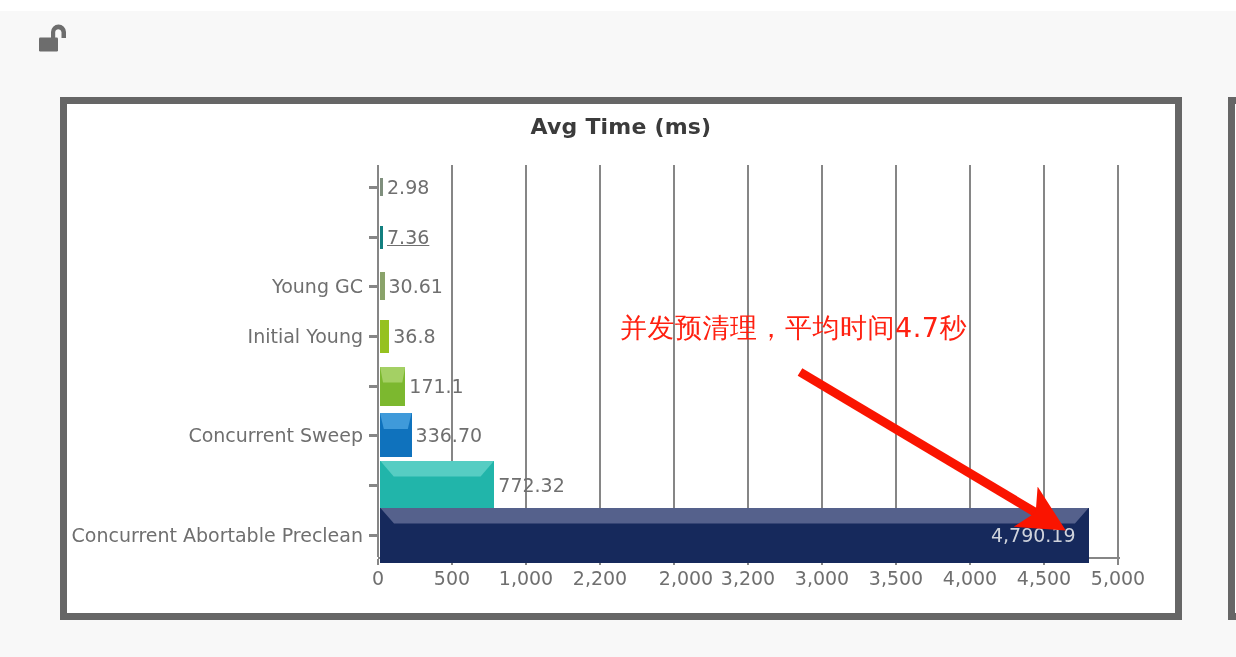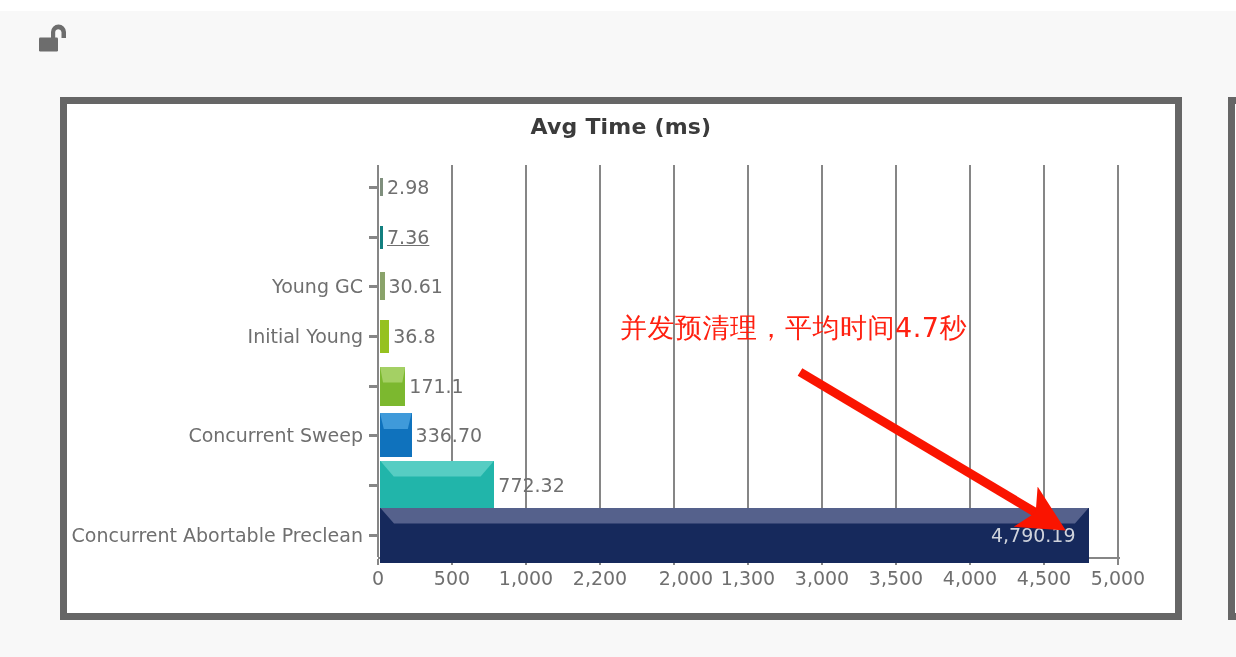--- a/index.html
+++ b/index.html
@@ -206,21 +206,21 @@
       <div class="tick-mark" style="left: 458px;"></div>
       <div class="xtick-label" style="left: 459px;">1,000</div>
       <div class="gridline" style="left: 532px;"></div>
       <div class="tick-mark" style="left: 532px;"></div>
       <div class="xtick-label" style="left: 533px;">2,200</div>
       <div class="gridline" style="left: 606px;"></div>
       <div class="tick-mark" style="left: 606px;"></div>
       <div class="xtick-label" style="left: 607px; margin-left: 12px;">2,000</div>
       <div class="gridline" style="left: 680px;"></div>
       <div class="tick-mark" style="left: 680px;"></div>
-      <div class="xtick-label" style="left: 681px;">1,300</div>
+      <div class="xtick-label" style="left: 681px;">3,200</div>
       <div class="gridline" style="left: 754px;"></div>
       <div class="tick-mark" style="left: 754px;"></div>
       <div class="xtick-label" style="left: 755px;">3,000</div>
       <div class="gridline" style="left: 828px;"></div>
       <div class="tick-mark" style="left: 828px;"></div>
       <div class="xtick-label" style="left: 829px;">3,500</div>
       <div class="gridline" style="left: 902px;"></div>
       <div class="tick-mark" style="left: 902px;"></div>
       <div class="xtick-label" style="left: 903px;">4,000</div>
       <div class="gridline" style="left: 976px;"></div>

